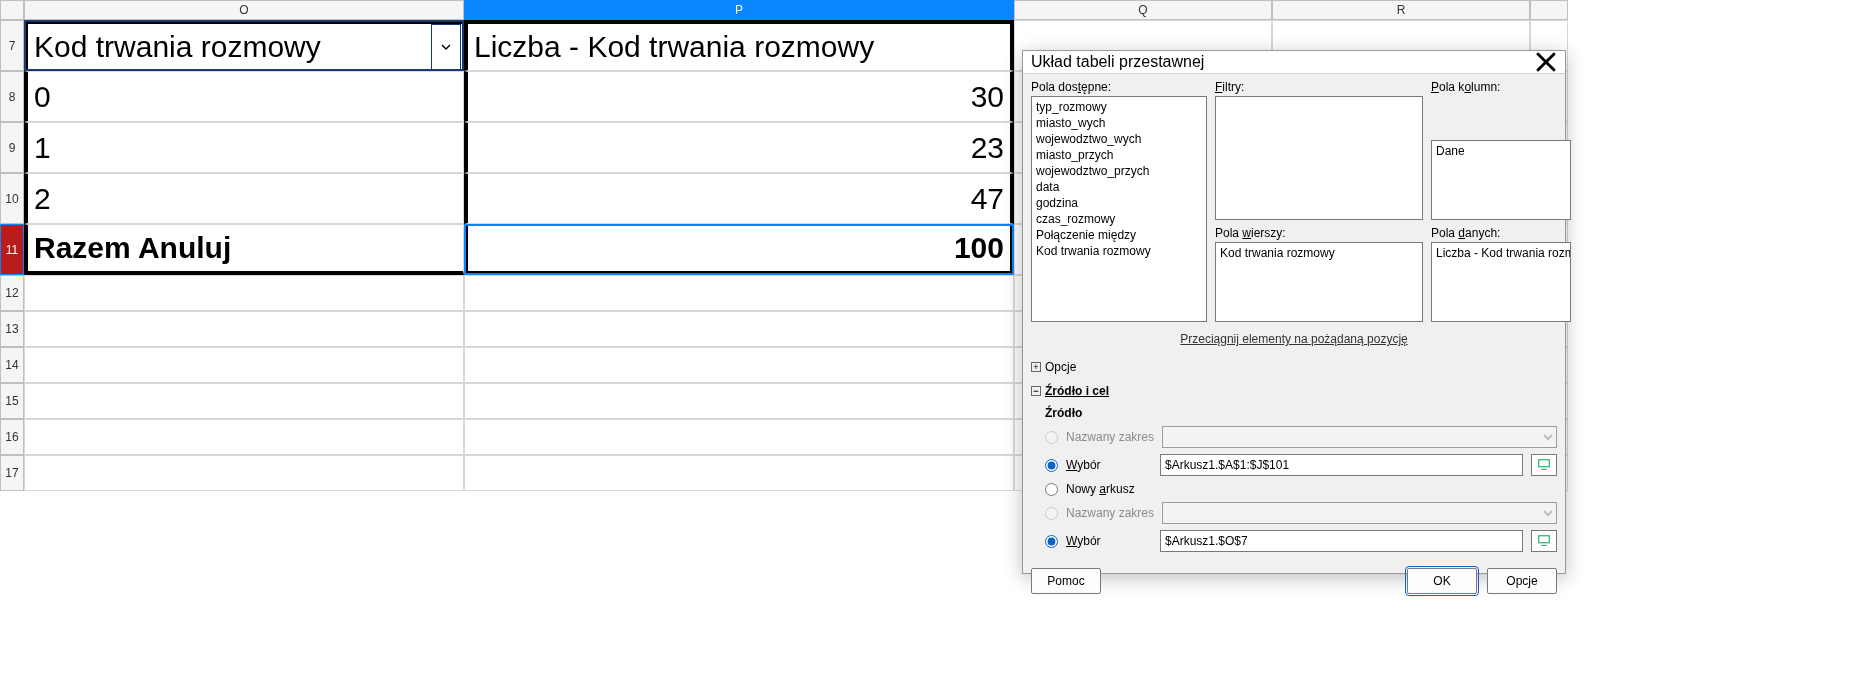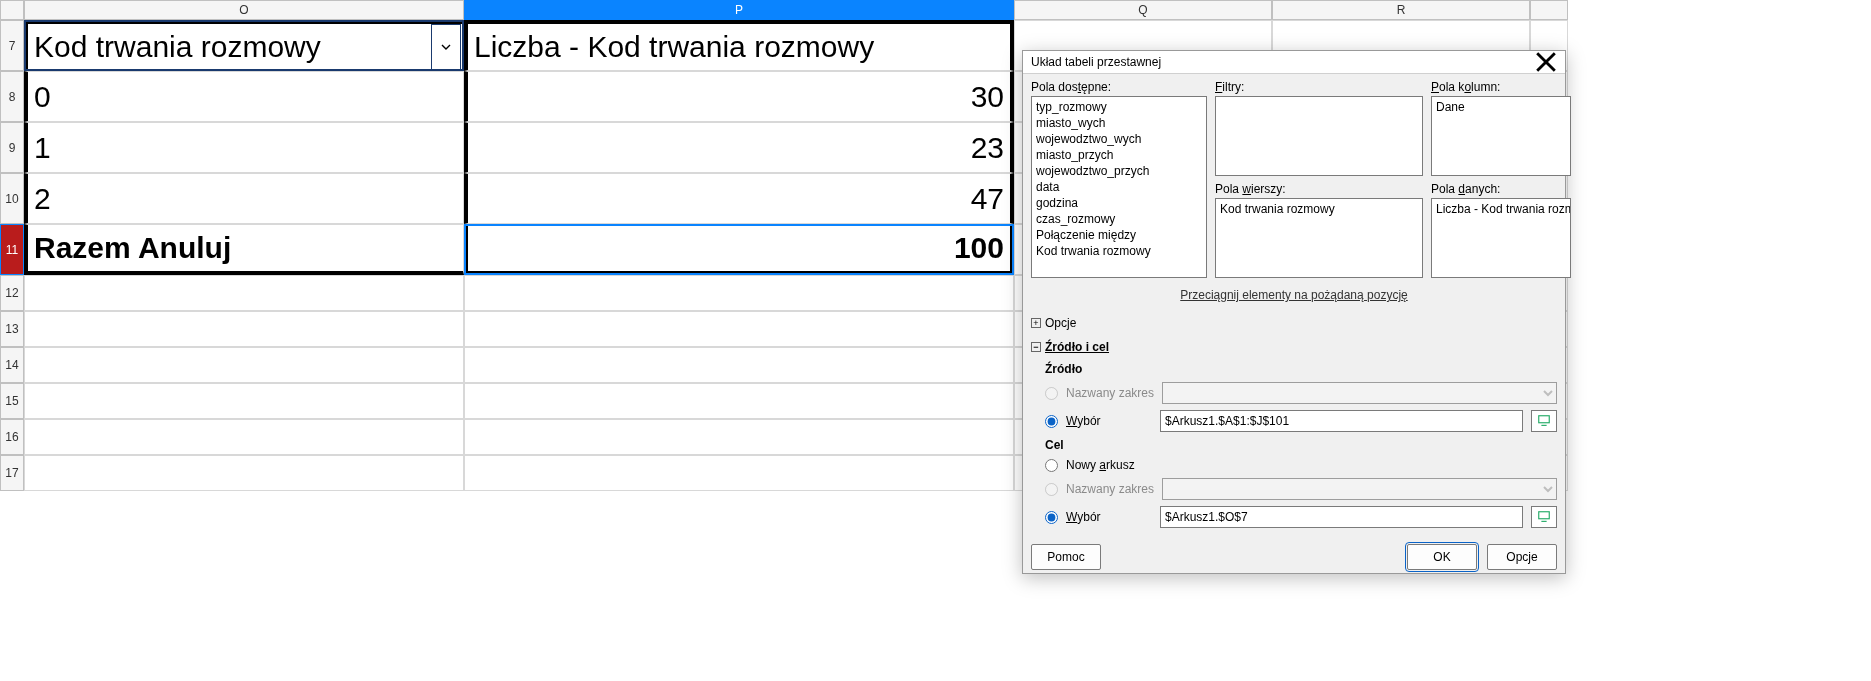--- a/index.html
+++ b/index.html
@@ -40,21 +40,21 @@
 
   .hdrcell { position: relative; }
   .hdrcell .dropdown-btn { position: absolute; right: 2px; top: 50%; transform: translateY(-50%); width: 30px; height: 46px; border: 1px solid #1a3a6e; background: #fff; display: flex; align-items: center; justify-content: center; }
   .hdrcell .dropdown-btn svg { width: 10px; height: 10px; }
   .hdrcell.blueborder { outline: 2px solid #1a3a6e; outline-offset: -2px; }
 
   .selected-cell { outline: 2px solid #0a84ff; outline-offset: -2px; }
 
   
   .dialog { position: absolute; left: 1022px; top: 50px; width: 544px; height: 524px; background: #f0f0f0; border: 1px solid #999; box-shadow: 0 4px 18px rgba(0,0,0,.25); display: flex; flex-direction: column; }
-  .dlg-title { height: 28px; background: #fff; border-bottom: 1px solid #d0d0d0; display: flex; align-items: center; padding: 0 8px; font-size: 12px; gap: 24px; }
+  .dlg-title { height: 28px; background: #fff; border-bottom: 1px solid #d0d0d0; display: flex; align-items: center; padding: 0 8px; font-size: 16px; gap: 24px; }
   .dlg-title .closebtn { margin-left: auto; width: 22px; height: 22px; display: flex; align-items: center; justify-content: center; font-size: 14px; }
   .dlg-body { flex: 1; padding: 6px 8px 8px 8px; display: flex; flex-direction: column; gap: 6px; font-size: 12px; }
 
   .top-grid2 { display: grid; grid-template-columns: 176px 208px 140px; gap: 6px 8px; }
   .field { display: flex; flex-direction: column; gap: 2px; }
   .field .lbl { font-size: 12px; }
   .field .lbl u { text-decoration: underline; }
   .listbox { flex: 1; background: #fff; border: 1px solid #7a7a7a; padding: 2px 4px; font-size: 12px; overflow: auto; min-height: 80px; }
   .listbox .item { padding: 1px 0; white-space: nowrap; cursor: default; }
 
@@ -218,21 +218,21 @@
 
     <div class="top-grid2">
 
       <div class="field">
         <div class="lbl"><u>F</u>iltry:</div>
         <div class="listbox" id="lb-filters" style="height:82px;"></div>
       </div>
 
       <div class="field">
         <div class="lbl"><u>P</u>ola k<u>o</u>lumn:</div>
-        <div class="listbox" id="lb-col" style="height:82px;">
+        <div class="listbox" id="lb-col" style="height:82px;margin-top:44px;">
             <div class="item">Dane</div>
           </div>
       </div>
 
       <div class="field" style="grid-row:1 / span 2;">
         <div class="lbl">Pola dos<u>t</u>ępne:</div>
         <div class="listbox" id="lb-avail" style="height:190px;">
             <div class="item">typ_rozmowy</div>
             <div class="item">miasto_wych</div>
             <div class="item">wojewodztwo_wych</div>
@@ -286,21 +286,20 @@
         <span class="opt-label"><u>W</u>ybór</span>
         <input class="txt" value="$Arkusz1.$A$1:$J$101" style="">
         <div class="picker">
           <svg viewBox="0 0 16 16">
               <rect x="2" y="2" width="12" height="8" fill="none" stroke="#2a6" stroke-width="1.3"></rect>
               <path d="M5 13 h6" stroke="#2a6" stroke-width="1.3"></path>
             </svg>
         </div>
       </div>
 
-      <div class="subttl">Cel</div>
       <div class="option-row">
         <input type="radio" style="">
         <span class="opt-label">Nowy <u>a</u>rkusz</span>
       </div>
       <div class="option-row disabled">
         <input type="radio" disabled="" style="">
         <span class="opt-label">Nazwany zakres</span>
         <select class="txt disabled" disabled=""></select>
       </div>
       <div class="option-row">

